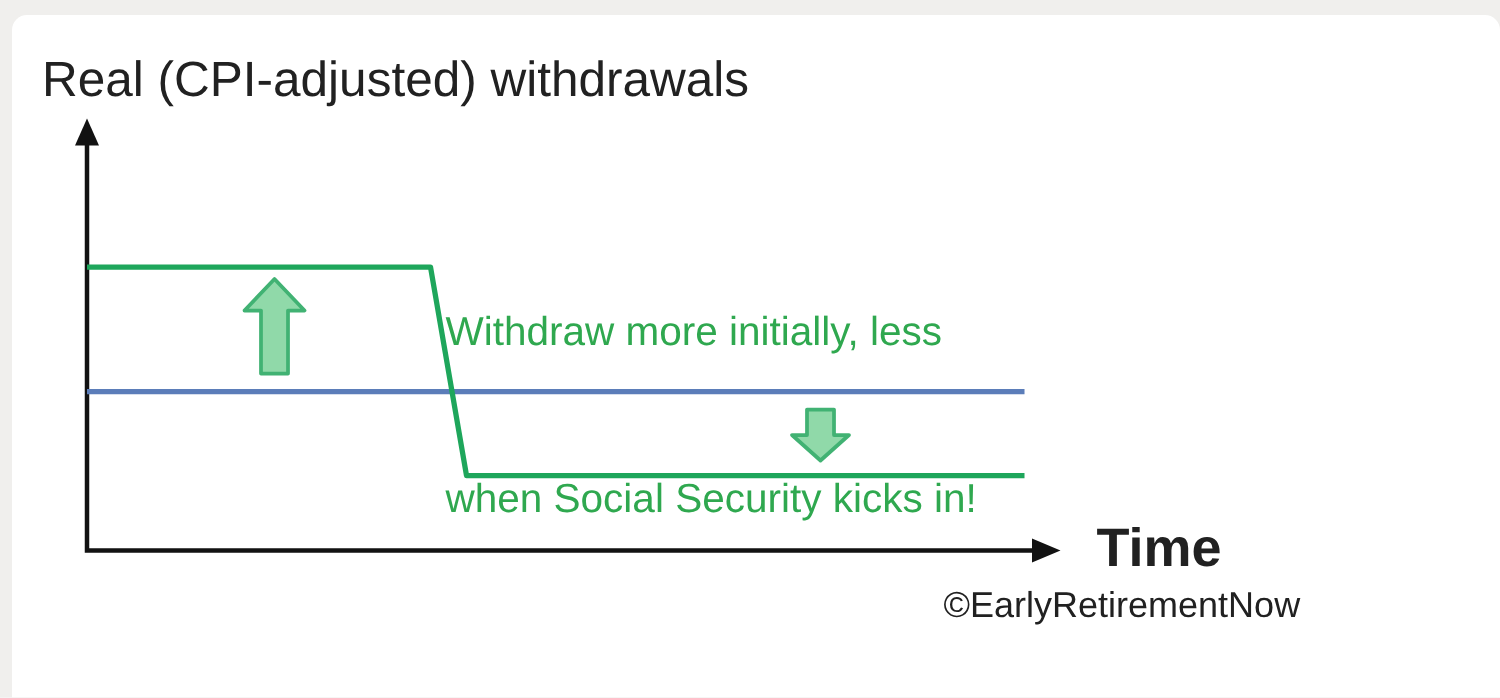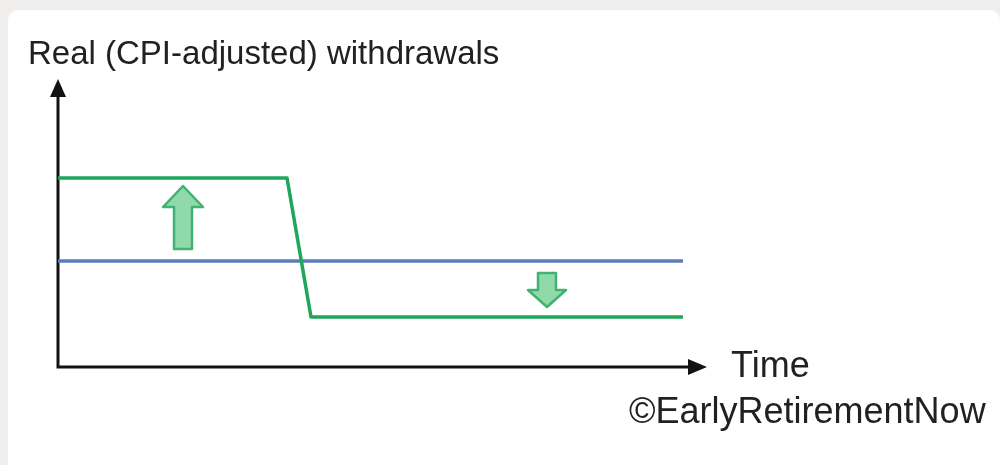--- a/index.html
+++ b/index.html
@@ -76,27 +76,27 @@
     top: 224px;
     font-size: 27px;
     line-height: 37px;
     font-weight: 600;
     color: #4472c4;
   }
   .time-label {
     left: 731px;
     top: 344px;
     font-size: 36px;
-    font-weight: 400;
+    font-weight: 700;
     color: #212121;
   }
   .watermark {
     left: 629px;
     top: 390px;
-    font-size: 36px;
+    font-size: 24px;
     font-weight: 400;
     color: #212121;
   }
 </style>
 </head>
 <body>
 
 <div id="stage">
   <div class="card"></div>
 
@@ -109,20 +109,24 @@
     <line class="baseline-line" x1="58" y1="261" x2="683" y2="261"></line>
 
     <polyline class="strategy-line" points="58,178 287,178 311,317 683,317"></polyline>
 
     <path class="block-arrow" d="M183 186 L203 207 L192 207 L192 249 L174 249 L174 207 L163 207 Z"></path>
     <path class="block-arrow" d="M547 307 L528 290 L538 290 L538 273 L556 273 L556 290 L566 290 Z"></path>
   </svg>
 
   <div class="txt title">Real (CPI-adjusted) withdrawals</div>
 
+  <div class="txt annot-green">
+    <div>Withdraw more initially, less</div>
+    <div>when Social Security kicks in!</div>
+  </div>
 
   <div class="txt annot-blue">
   </div>
 
   <div class="txt time-label">Time</div>
 
   <div class="txt watermark">©EarlyRetirementNow</div>
 </div>
 
 </body></html>

